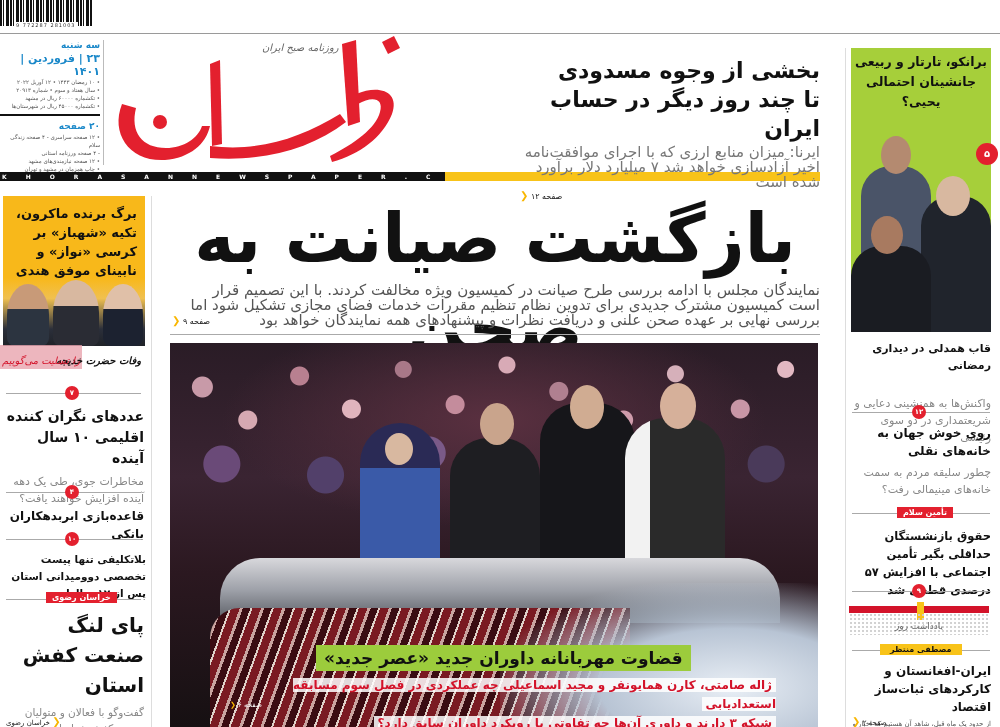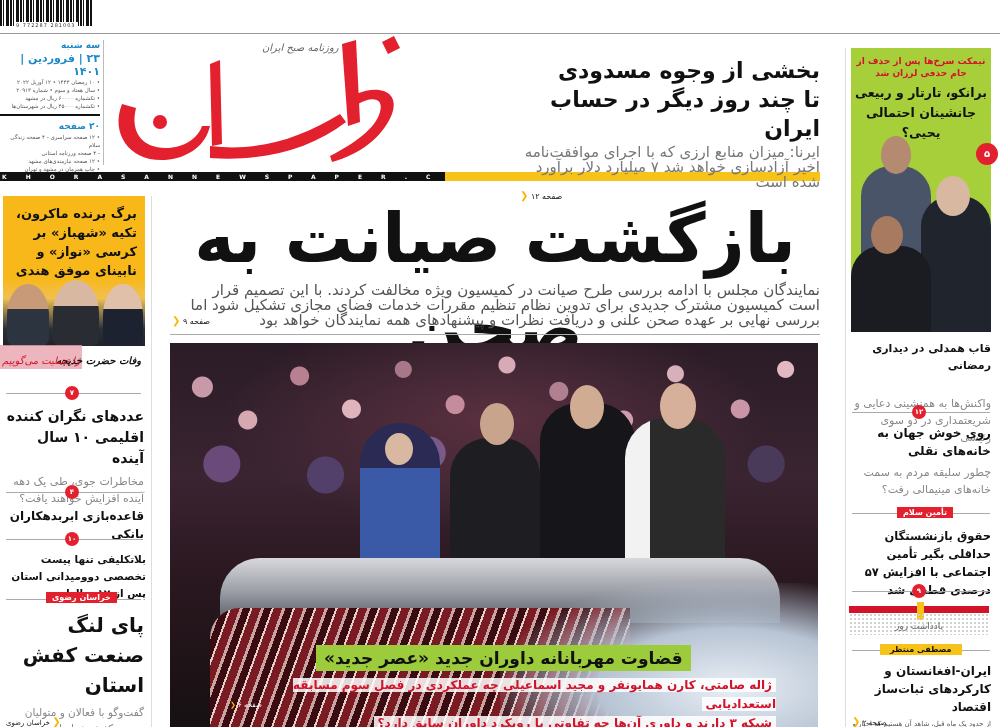--- a/index.html
+++ b/index.html
@@ -251,21 +251,20 @@
   <h4 style="font-size:20px;line-height:30px;">پای لنگ صنعت کفش استان</h4>
   <p style="font-size:10.5px;line-height:16px;margin-top:4px;">گفت‌وگو با فعالان و متولیان صنعت کفش خراسان رضوی</p>
 </div>
 <div class="abs pageref" style="left:6px;top:716px;font-size:7px;">
   <span class="arrow">❮</span>
   <span>خراسان رضوی</span>
 </div>
 
 <div class="abs rightcol-rule"></div>
 <div class="abs green-box">
-  <div class="kicker">نیمکت سرخ‌ها پس از حذف از جام حذفی لرزان شد</div>
   <h3>برانکو، تارتار و ربیعی جانشینان احتمالی یحیی؟</h3>
   <div class="green-photo">
     <div class="judge" style="left:10px;top:30px;width:70px;height:90px;background:#4a5468;border-radius:30px 30px 4px 4px;"></div>
     <div class="judge" style="left:30px;top:0px;width:30px;height:38px;background:#b48a70;border-radius:50%;"></div>
     <div class="judge" style="left:70px;top:60px;width:70px;height:136px;background:#20242c;border-radius:30px 30px 0 0;"></div>
     <div class="judge" style="left:85px;top:40px;width:34px;height:40px;background:#d8b8a0;border-radius:50%;"></div>
     <div class="judge" style="left:0px;top:110px;width:80px;height:86px;background:#1a1c22;border-radius:30px 30px 0 0;"></div>
     <div class="judge" style="left:20px;top:80px;width:32px;height:38px;background:#a87a60;border-radius:50%;"></div>
   </div>
 </div>

